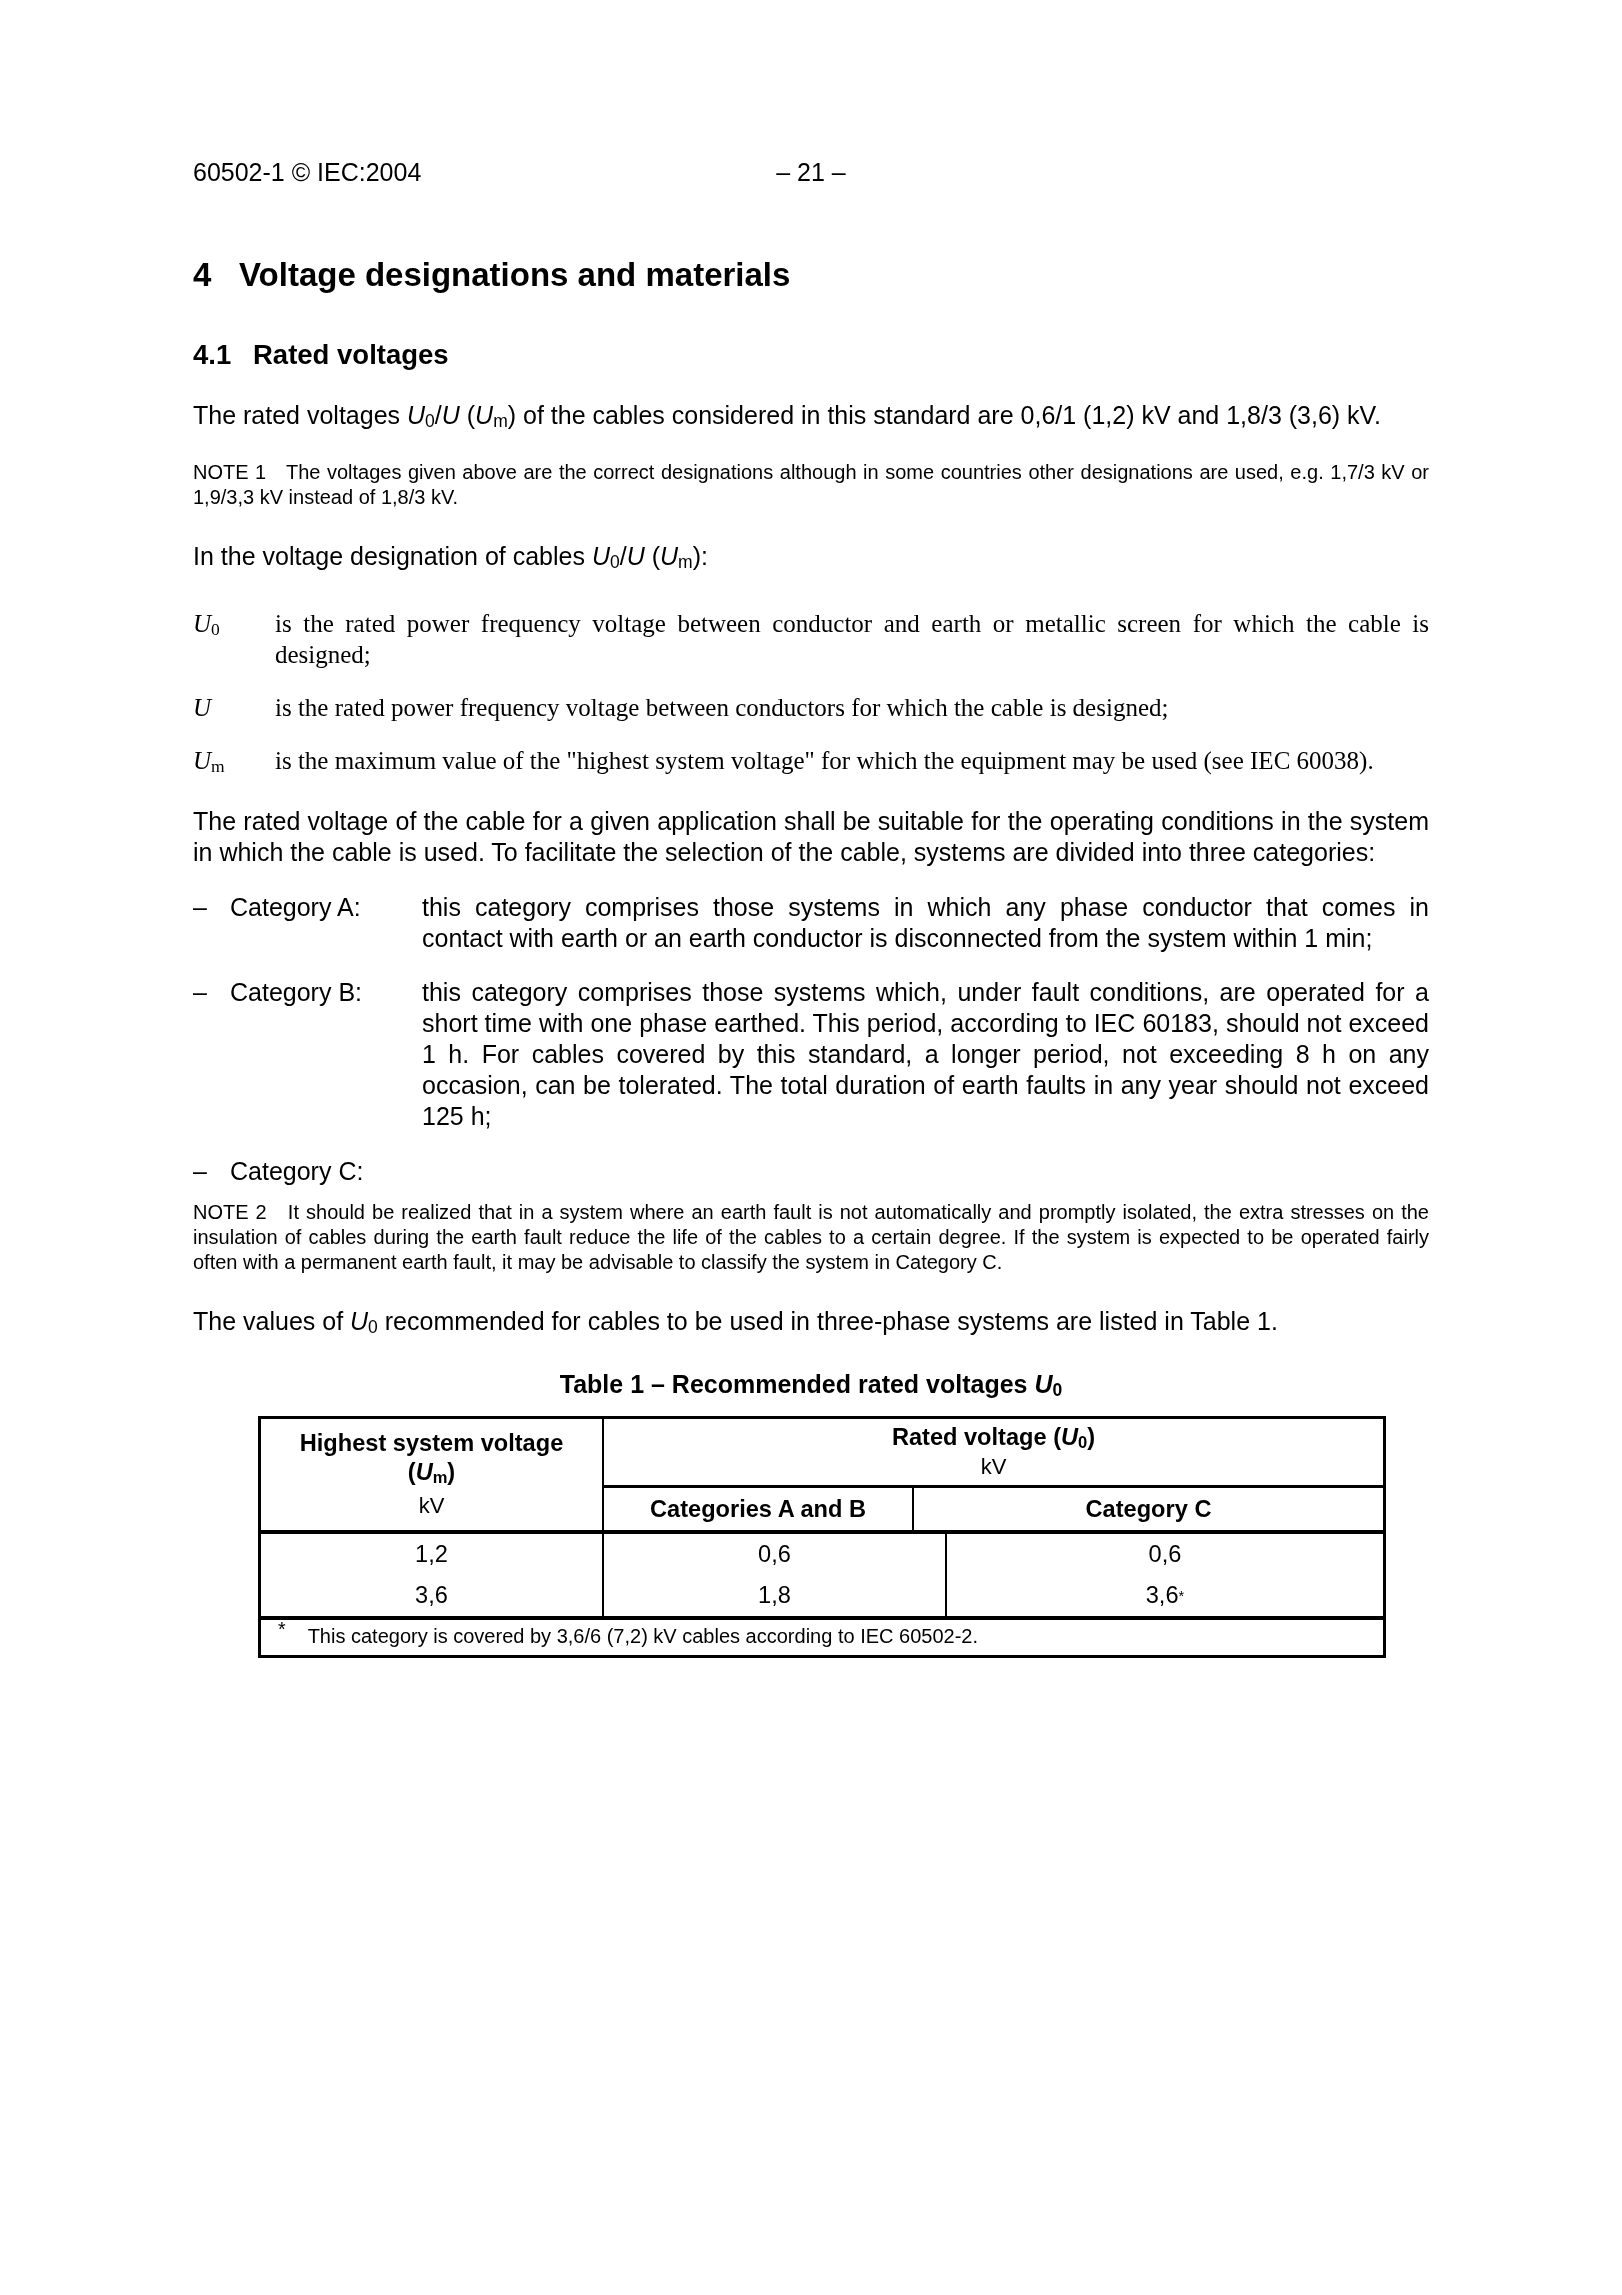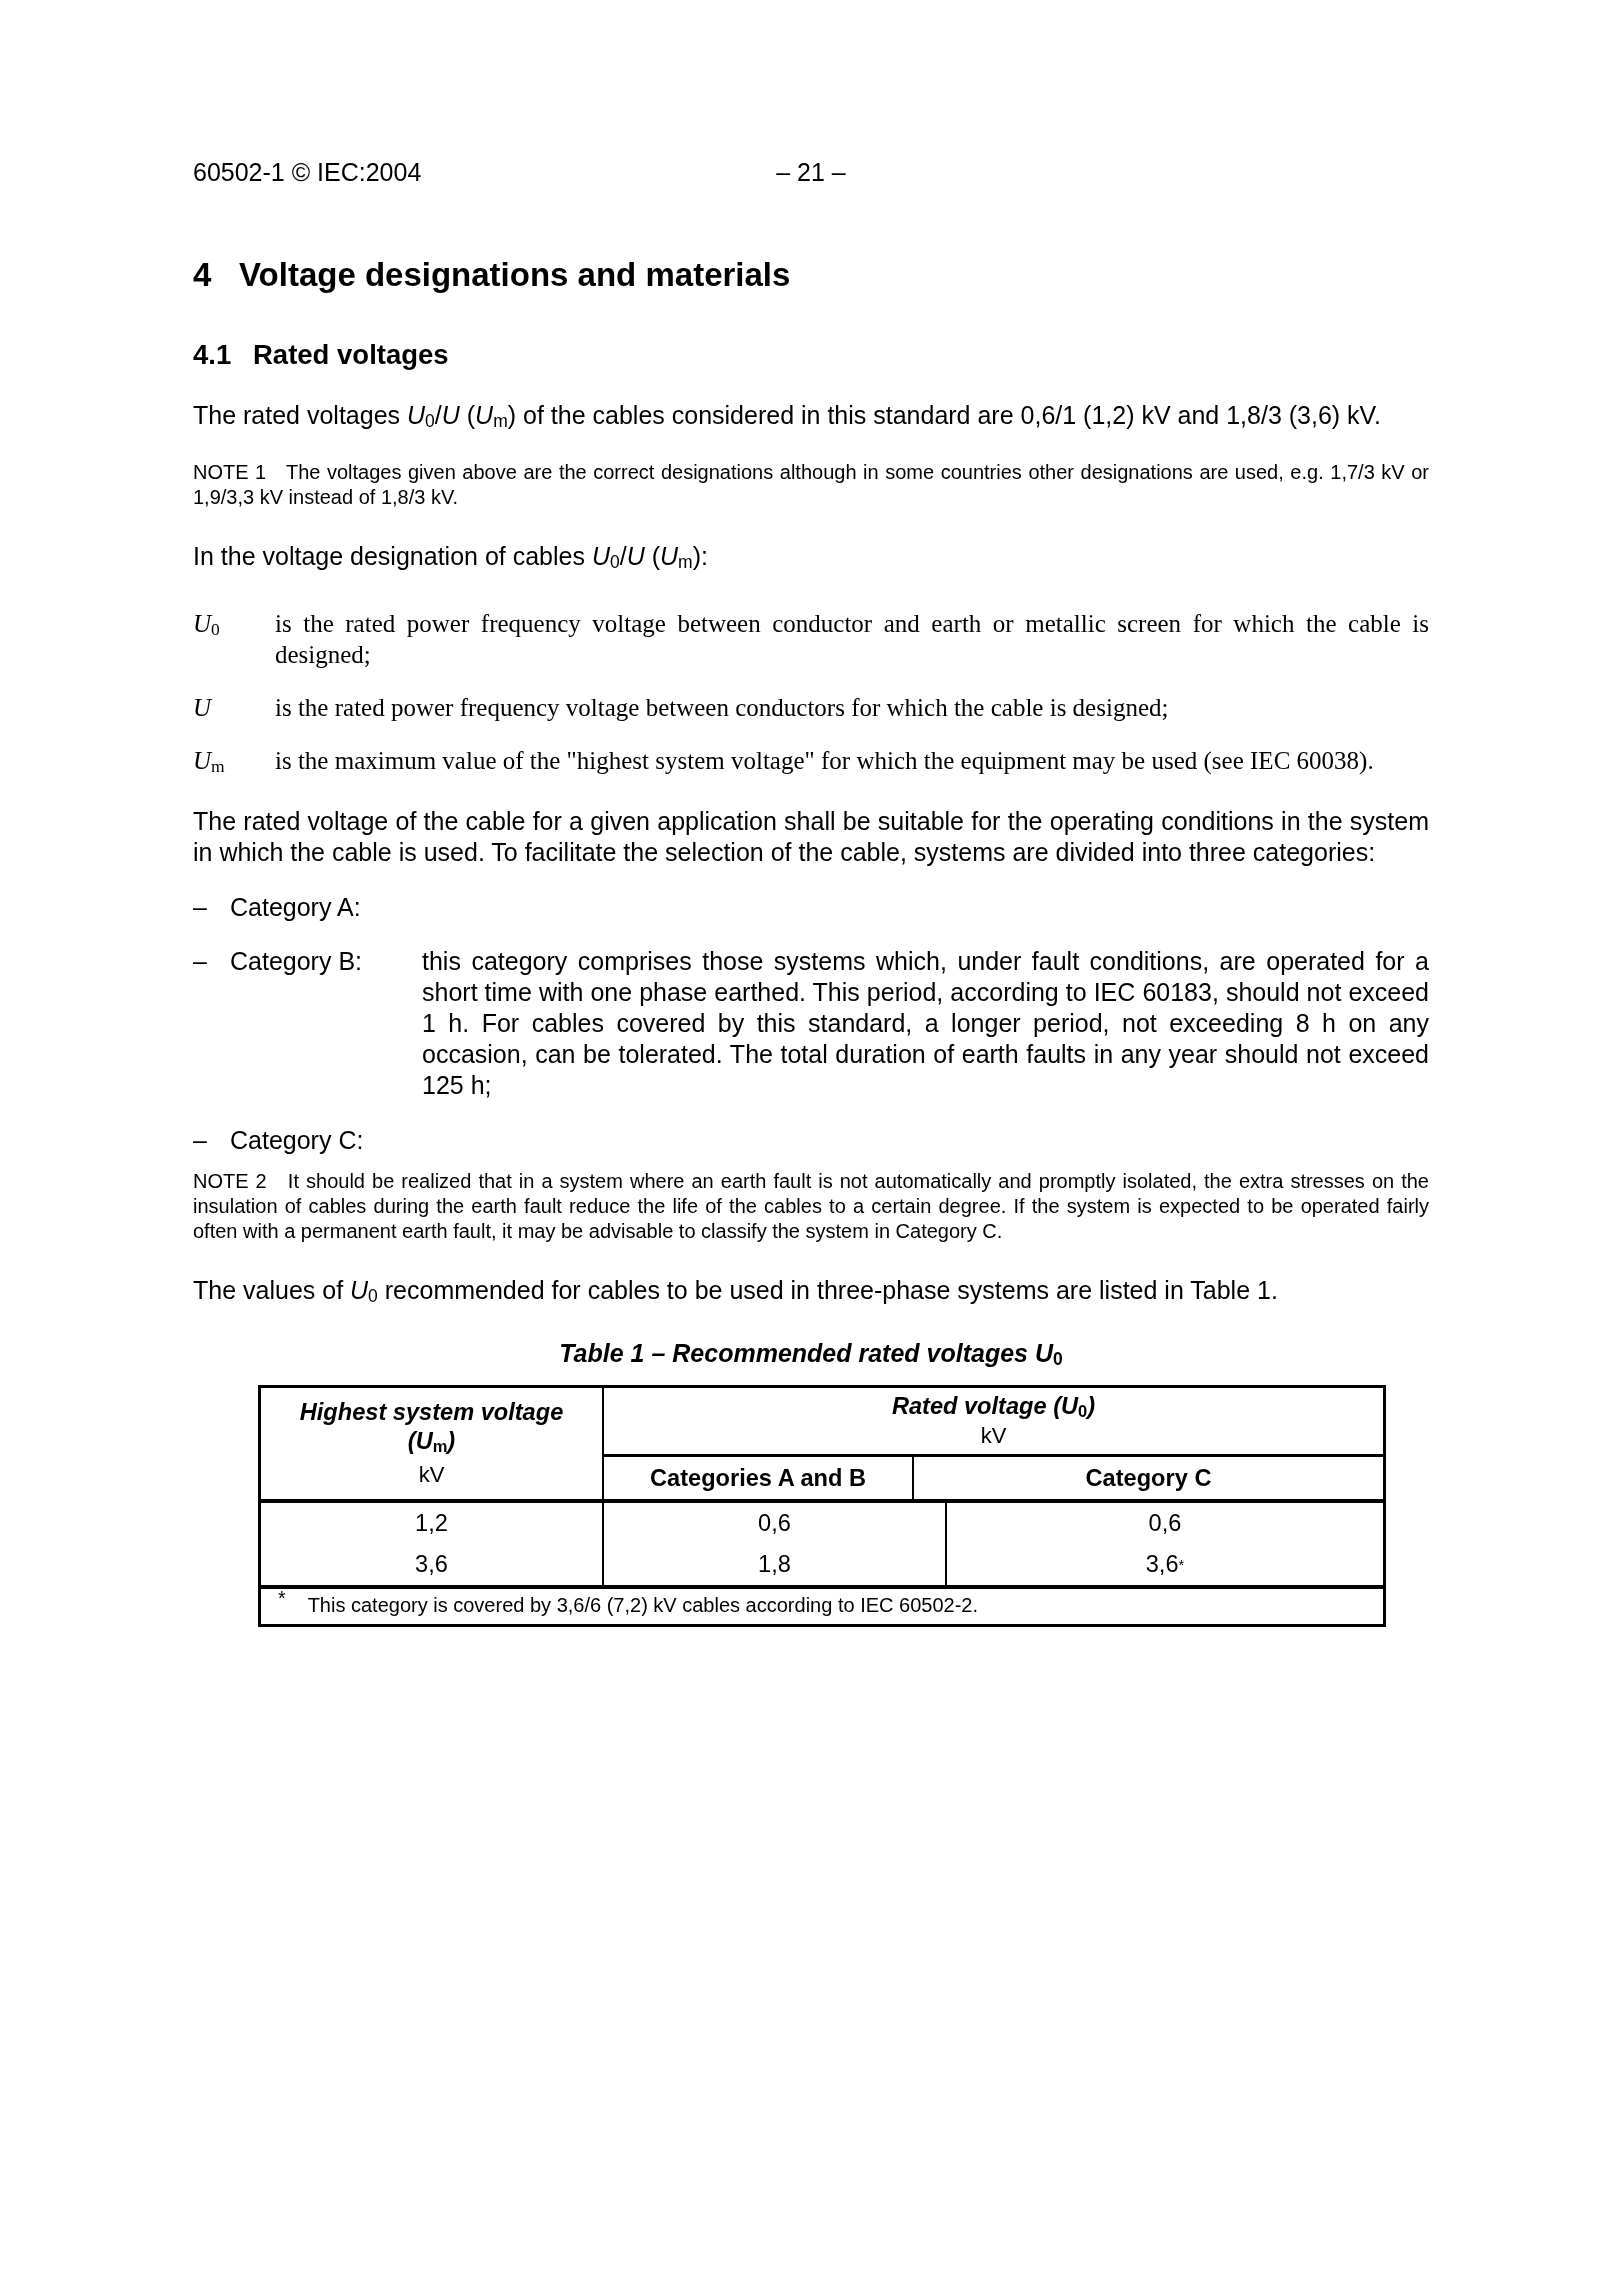--- a/index.html
+++ b/index.html
@@ -67,21 +67,21 @@
   .b-col2{box-sizing:border-box;width:343px;border-right:2.6px solid #000;}
   .b-col3{flex:1;}
   .bcol{display:flex;flex-direction:column;}
   .bcell{flex:1;display:flex;align-items:center;justify-content:center;}
   .cell-sup{font-size:62%;vertical-align:super;line-height:0;}
   .fnrow{height:33px;display:flex;align-items:center;font-size:20px;line-height:23.6px;}
   .fn-mark{margin-left:17px;position:relative;top:-6.5px;font-size:19.6px;}
   .fn-text{margin-left:22px;}
   
   .tk-i{font-style:italic;}
-  .tk-b{font-weight:bold;font-style:italic;}
+  .tk-b{font-weight:bold;}
   .tk-bi{font-weight:bold;font-style:italic;}
   .tk-sub{font-size:70%;position:relative;bottom:-0.18em;line-height:0;}
   .tk-bsub{font-size:70%;position:relative;bottom:-0.18em;line-height:0;font-weight:bold;}
 </style>
 </head>
 <body>
 
 <div class="page">
   <div class="content">
 
@@ -118,20 +118,21 @@
         <span class="def-text">is the maximum value of the "highest system voltage" for which the equipment may be used (see IEC 60038).</span>
       </div>
     </div>
 
     <div class="para">The rated voltage of the cable for a given application shall be suitable for the operating conditions in the system in which the cable is used. To facilitate the selection of the cable, systems are divided into three categories:</div>
 
     <div>
       <div class="cat">
         <span class="cat-dash">–</span>
         <span class="cat-label">Category A:</span>
+        <span class="cat-text">this category comprises those systems in which any phase conductor that comes in contact with earth or an earth conductor is disconnected from the system within 1 min;</span>
       </div>
       <div class="cat">
         <span class="cat-dash">–</span>
         <span class="cat-label">Category B:</span>
         <span class="cat-text">this category comprises those systems which, under fault conditions, are operated for a short time with one phase earthed. This period, according to IEC 60183, should not exceed 1 h. For cables covered by this standard, a longer period, not exceeding 8 h on any occasion, can be tolerated. The total duration of earth faults in any year should not exceed 125 h;</span>
       </div>
       <div class="cat">
         <span class="cat-dash">–</span>
         <span class="cat-label">Category C:</span>
       </div>

